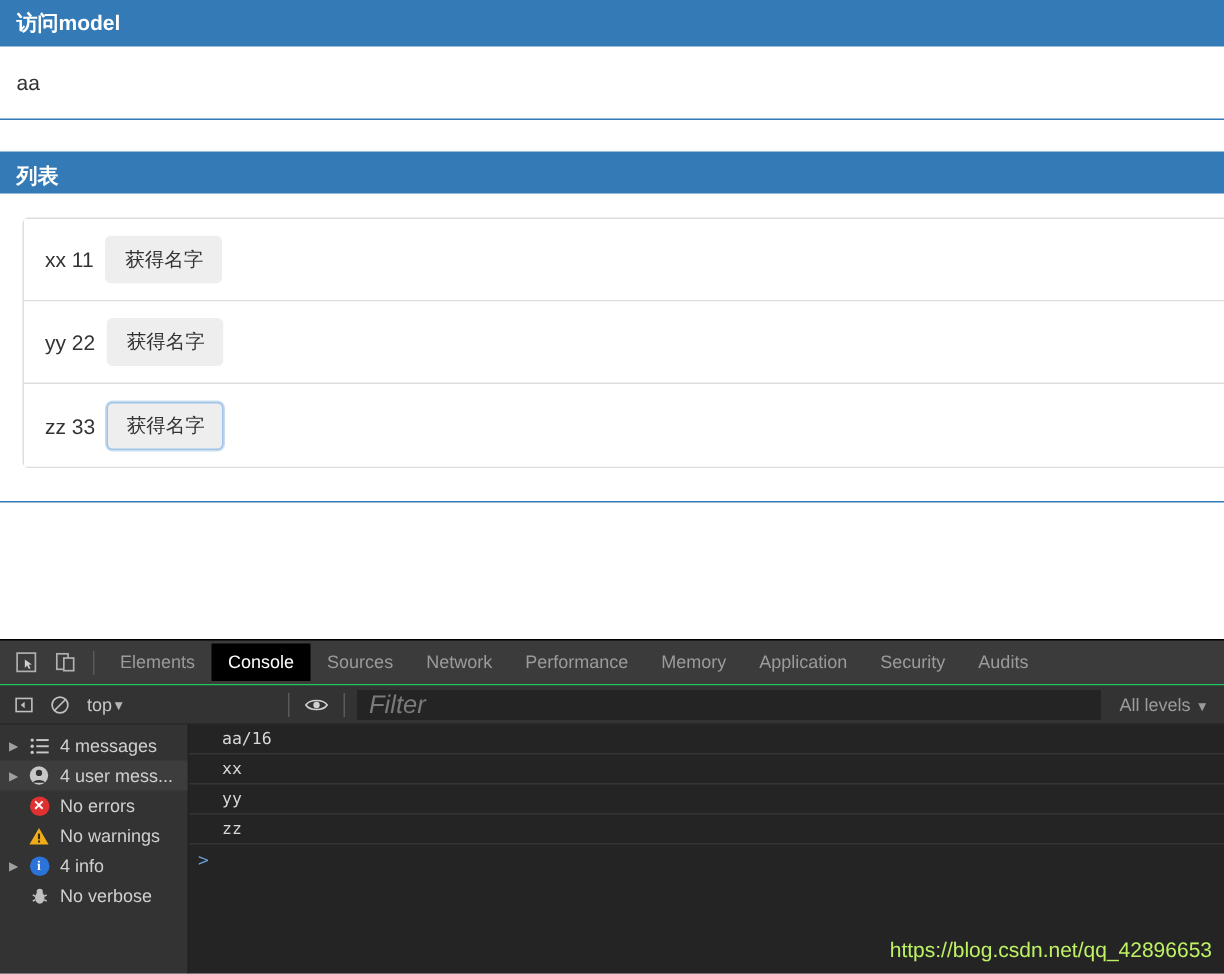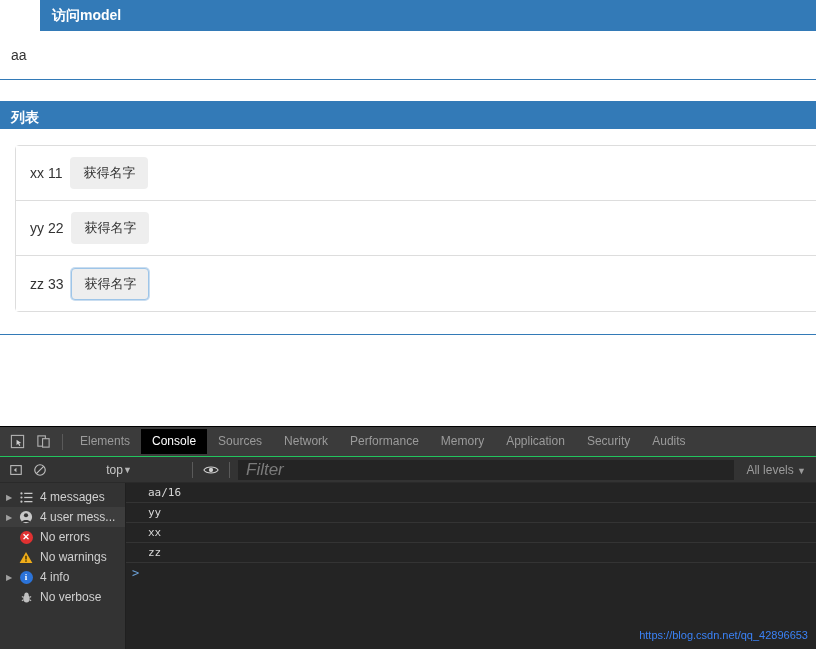--- a/index.html
+++ b/index.html
@@ -44,21 +44,21 @@
   }
 
   
   #panel-model {
     position: absolute;
     left: -1px; top: -1px;
     width: 818px;
     border-left: none; border-right: none; border-top: none;
     border-radius: 0;
   }
-  #panel-model .panel-heading { border-radius: 0; margin-left: 41px; }
+  #panel-model .panel-heading { border-radius: 0; }
   #panel-model .panel-body { height: 48px; padding-top: 14px; }
 
   
   #panel-list {
     position: absolute;
     left: -1px; top: 101px;
     width: 818px;
     border-left: none; border-right: none; border-top: none;
     border-radius: 0;
   }
@@ -156,21 +156,21 @@
     padding-left: 4px;
   }
   .fb-icon {
     width: 24px; height: 22px;
     display: flex; align-items: center; justify-content: center;
     cursor: pointer;
   }
   #context-select {
     display: flex;
     align-items: center;
-    justify-content: center;
+    justify-content: flex-start;
     width: 134px;
     height: 20px;
     padding: 0 6px 0 6px;
     color: #c8c8c8;
     font-size: 12px;
     cursor: pointer;
   }
   #filter-input {
     flex: 1;
     height: 20px;
@@ -251,22 +251,22 @@
     height: 20px;
     line-height: 20px;
     padding-left: 6px;
     color: #6b9fd4;
     font-family: "DejaVu Sans Mono", monospace;
     font-size: 12px;
   }
   #watermark {
     position: absolute;
     right: 8px; bottom: 8px;
-    color: #3b82f6;
-    font-size: 11px;
+    color: #bef264;
+    font-size: 14px;
     font-family: "Liberation Sans", sans-serif;
     white-space: nowrap;
   }
 
   .err-circle {
     width: 13px; height: 13px; border-radius: 50%;
     background: #e03131;
     color: #fff; font-size: 9px; font-weight: bold;
     display: flex; align-items: center; justify-content: center;
     line-height: 1;
@@ -439,22 +439,22 @@
                 <line x1="12" y1="10.5" x2="10.2" y2="9.5"></line>
               </g>
             </svg>
           </span>
           <span class="cs-label">No verbose</span>
         </div>
       </div>
     <div id="console-content">
       <div id="log-list">
           <div class="log-row">aa/16</div>
+          <div class="log-row">xx</div>
           <div class="log-row">yy</div>
-          <div class="log-row">xx</div>
           <div class="log-row">zz</div>
         </div>
       <div id="prompt-row">
         <span>&gt;</span>
       </div>
       <div id="watermark">https://blog.csdn.net/qq_42896653</div>
     </div>
   </div>
 
 </div>

